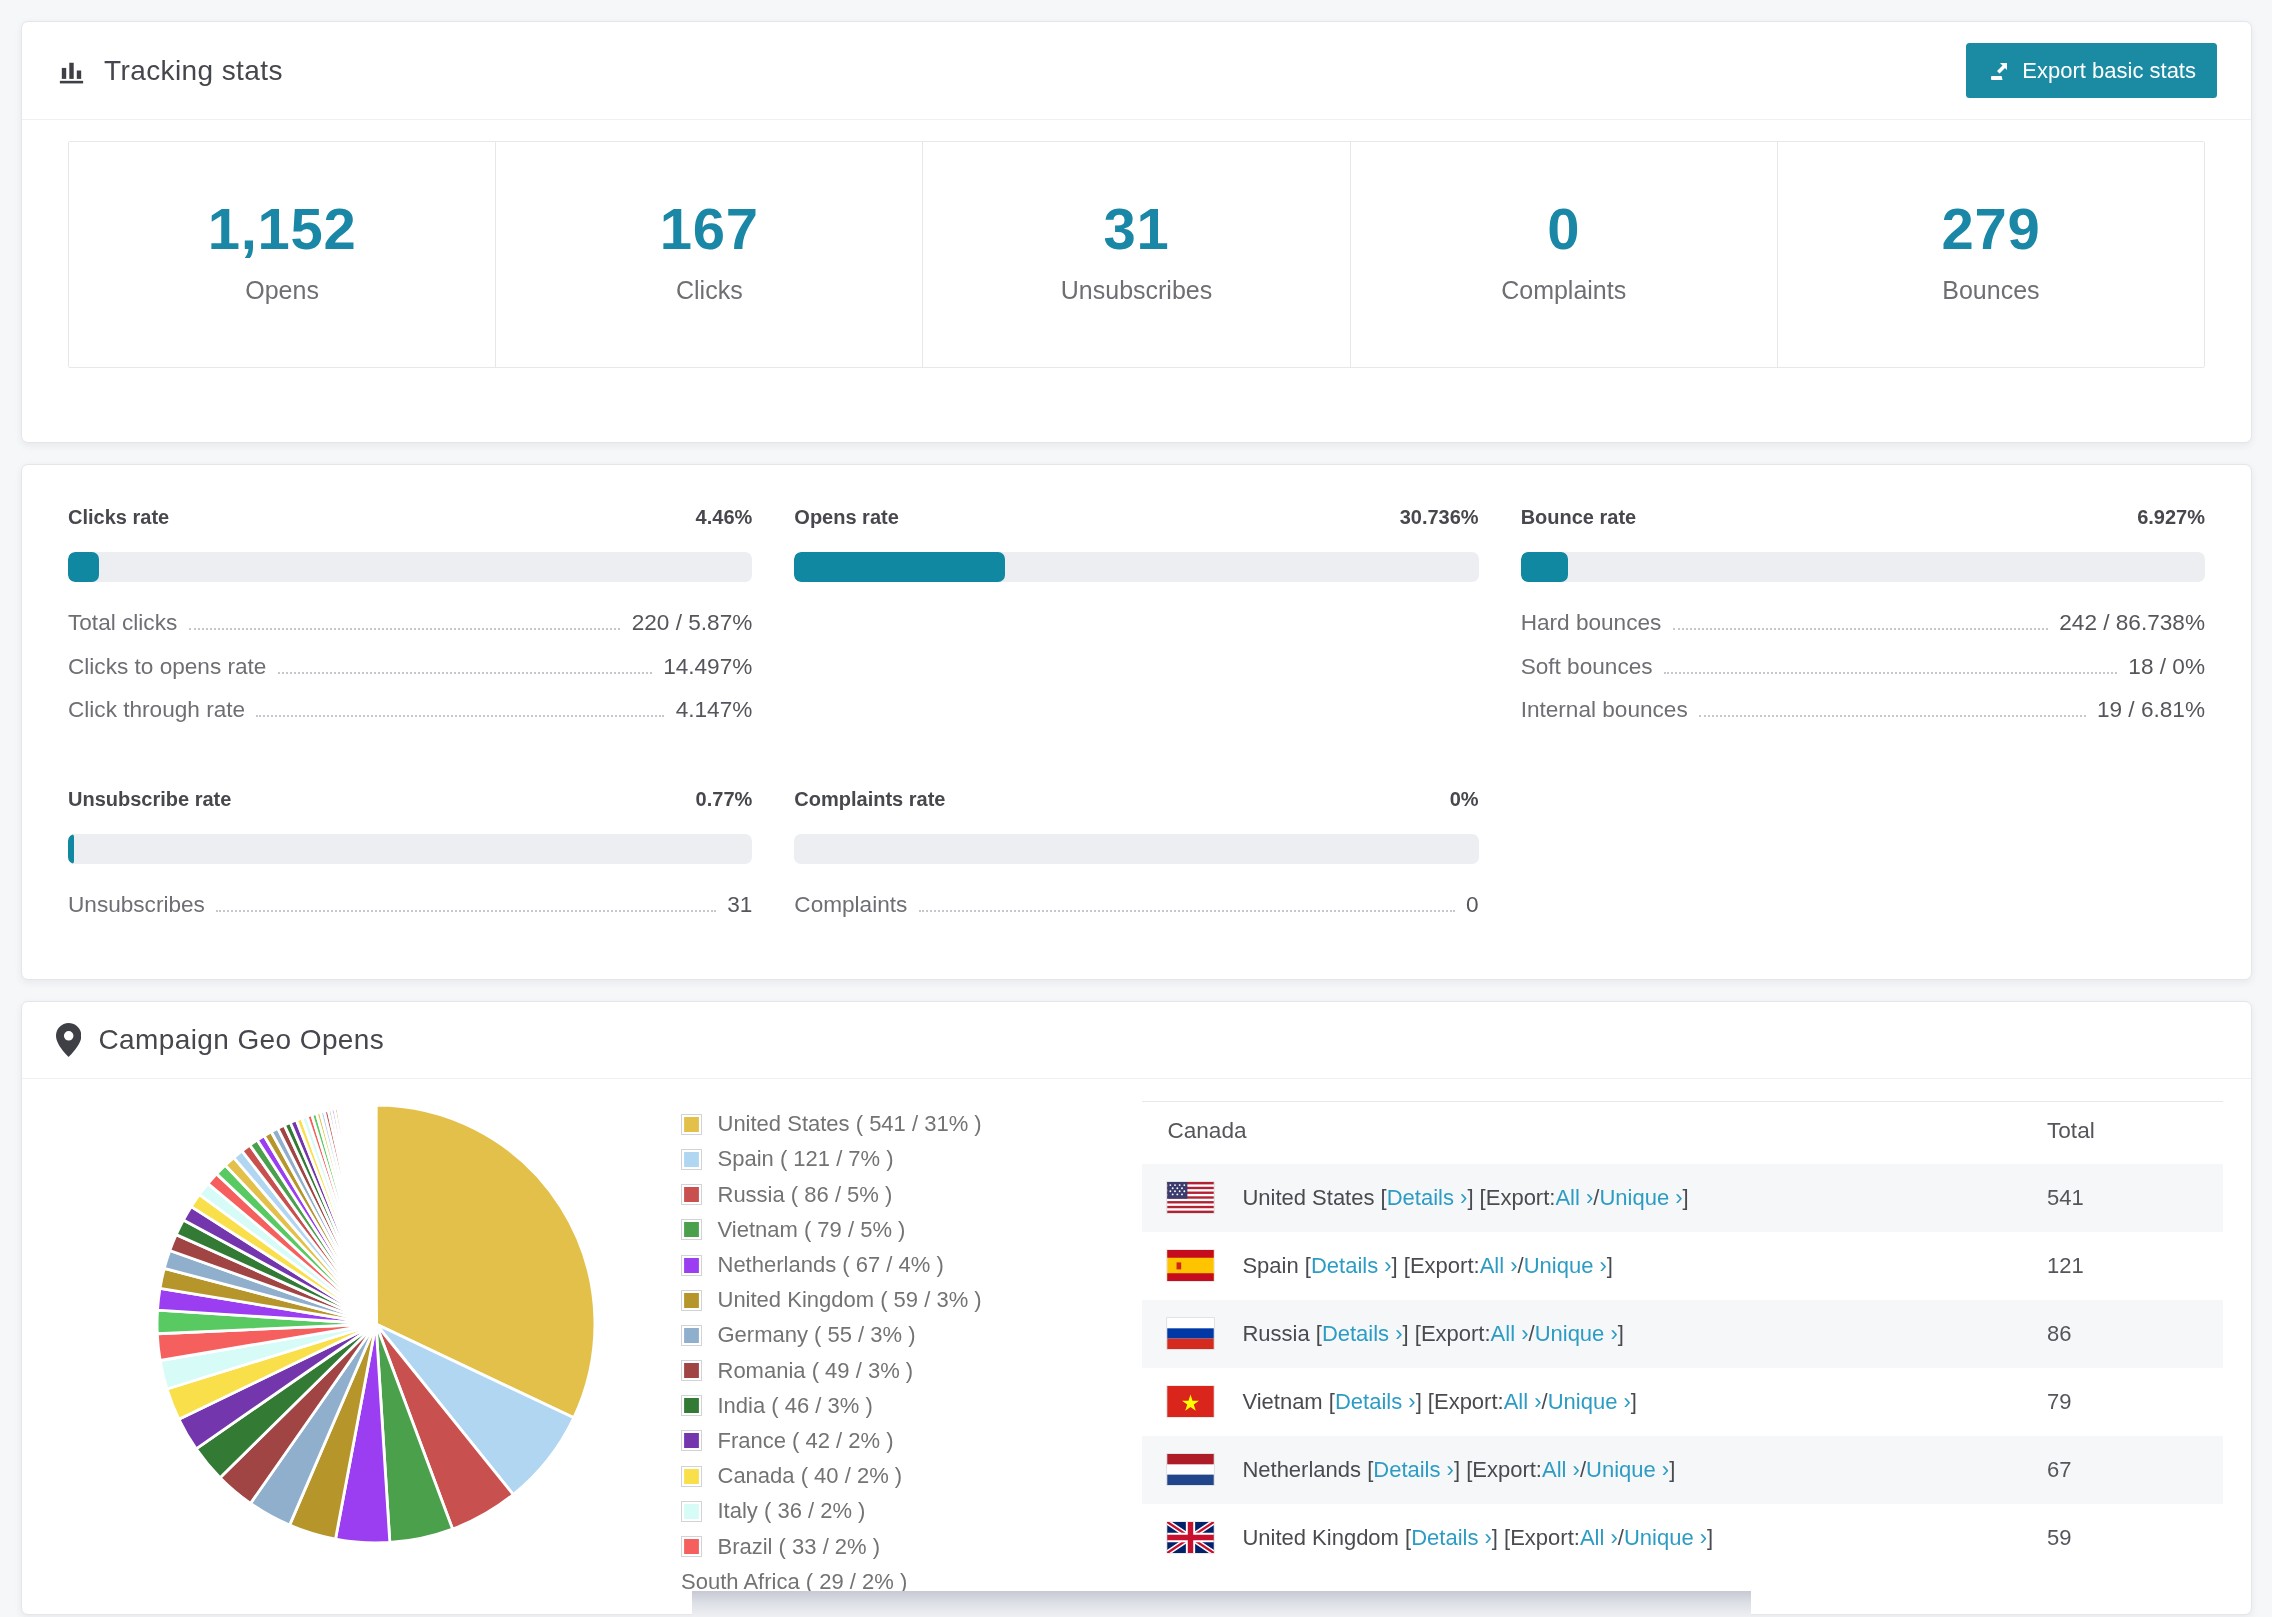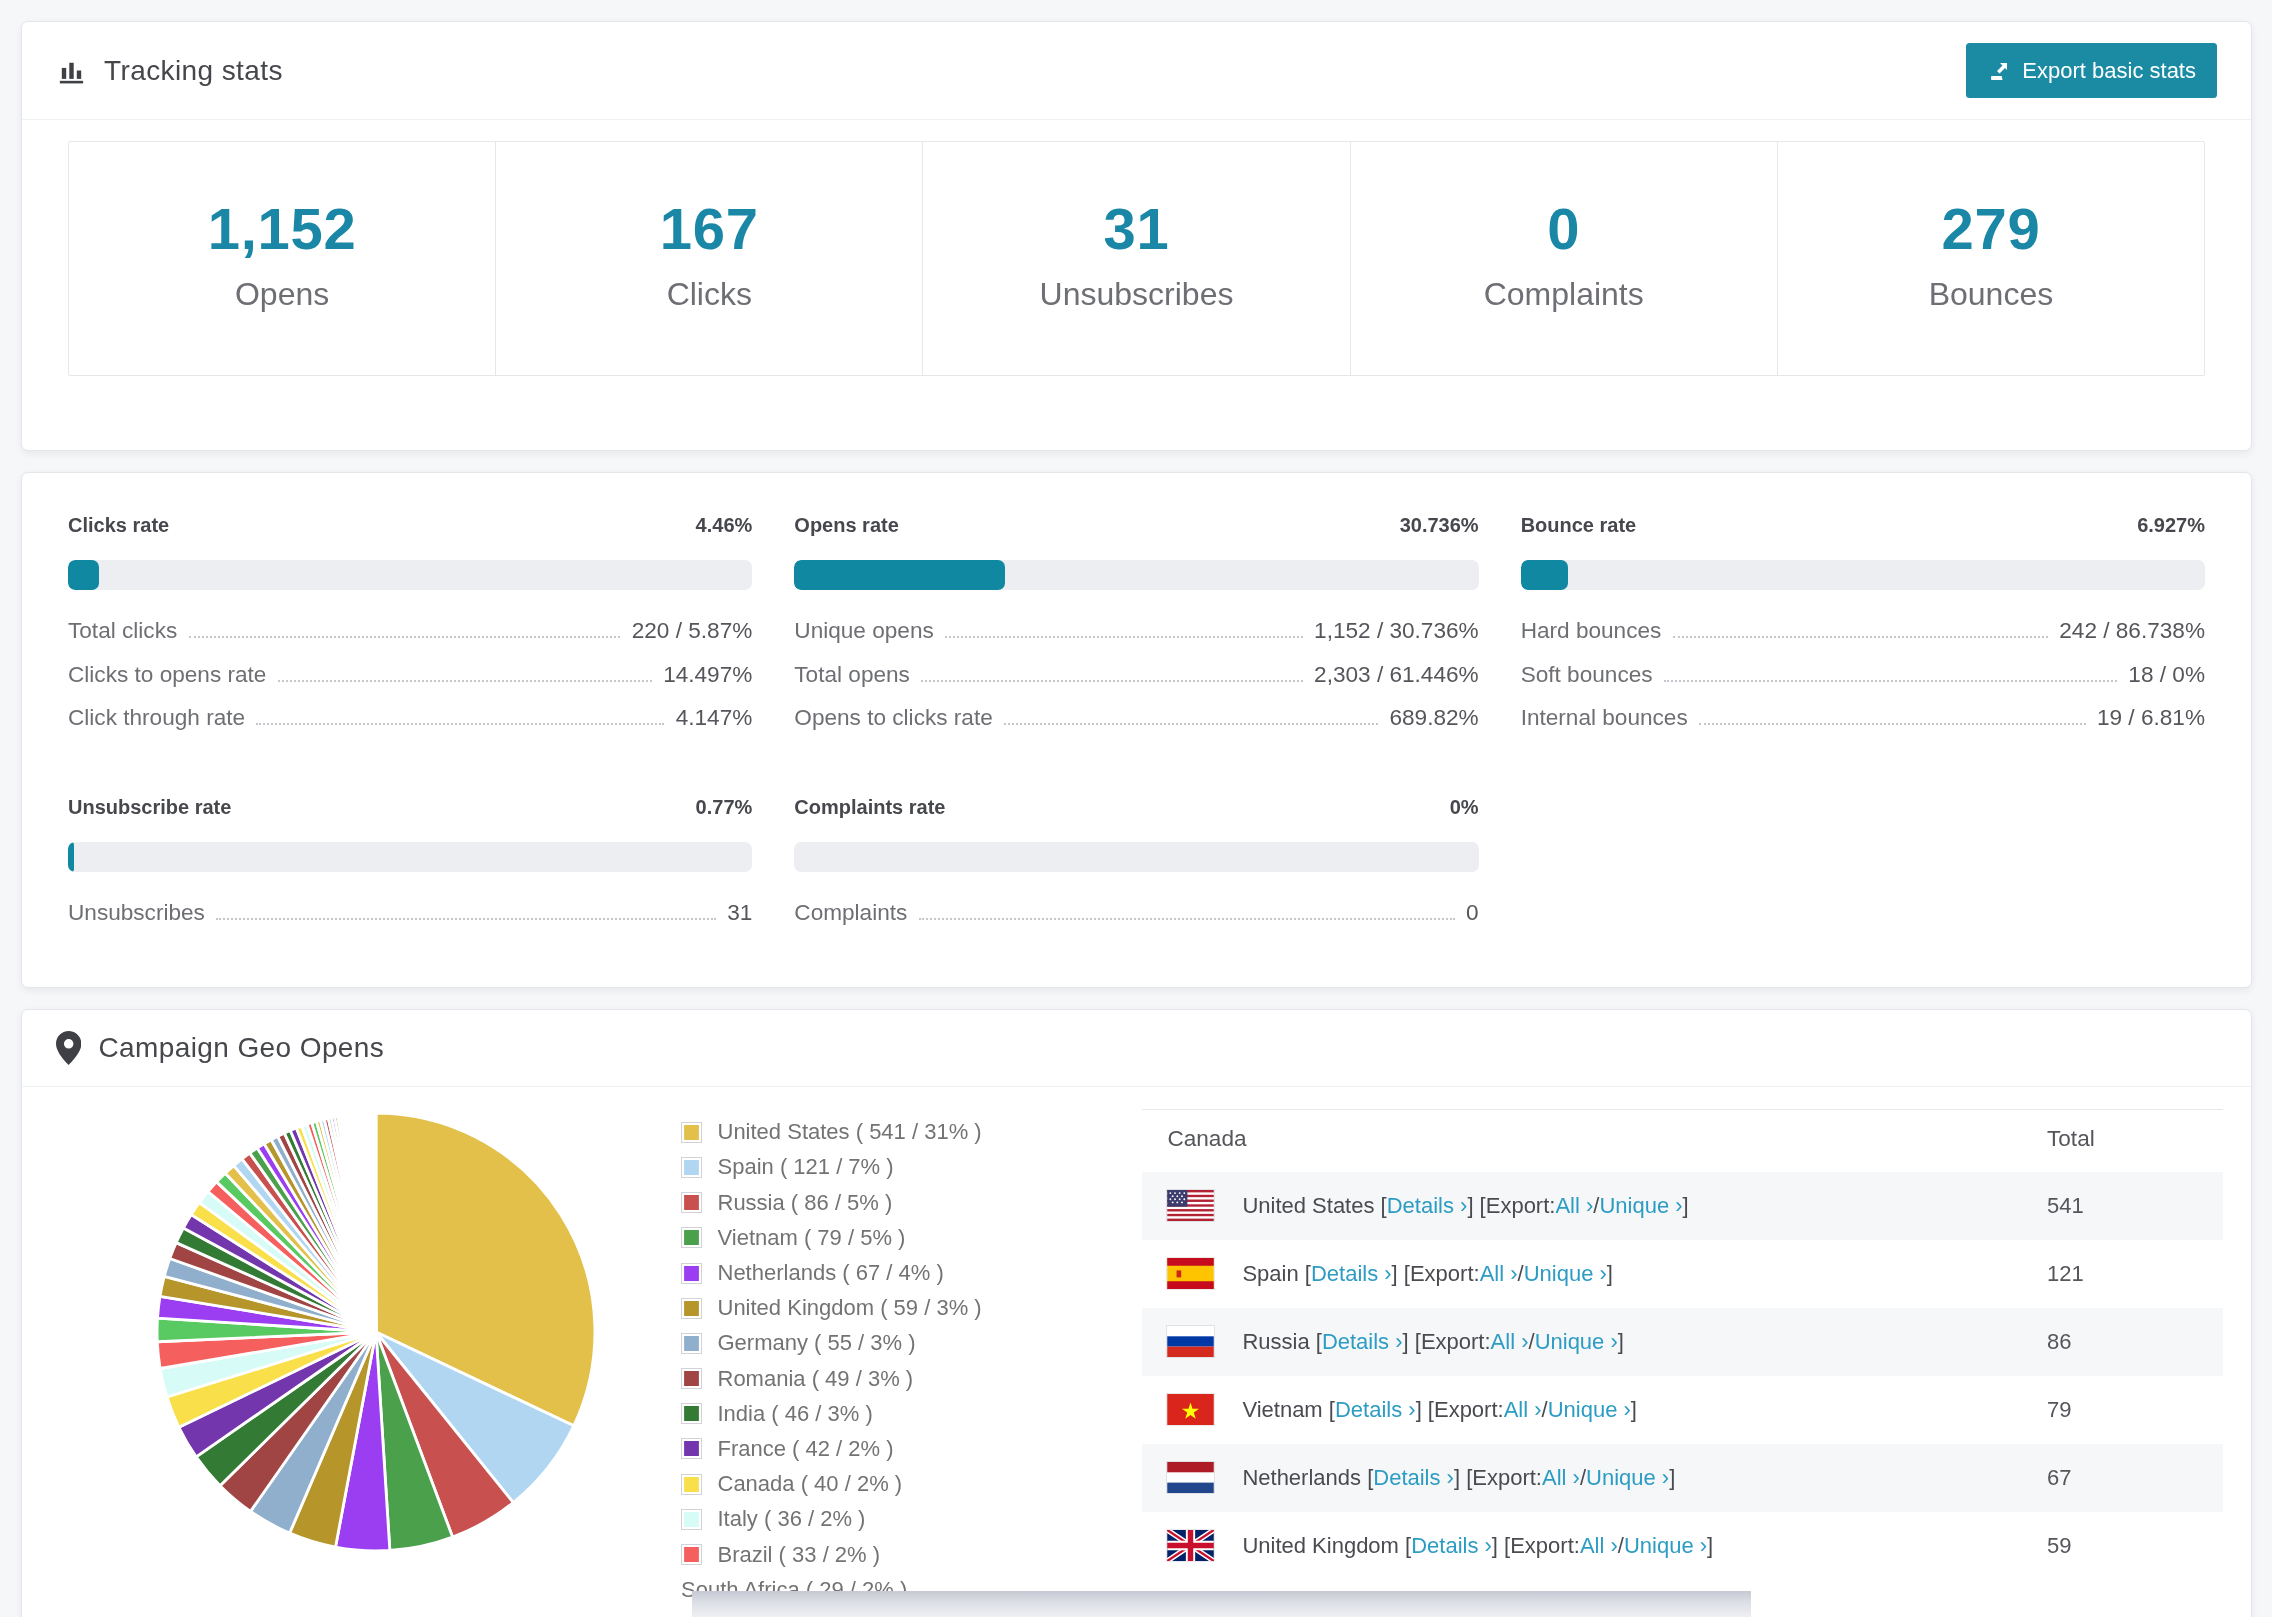--- a/index.html
+++ b/index.html
@@ -65,21 +65,21 @@
   .stat-box:first-child { border-left: none; }
   .stat-value {
     font-size: 58px;
     font-weight: 700;
     color: #1987a5;
     letter-spacing: 0.7px;
     line-height: 1;
   }
   .stat-label {
     margin-top: 18.4px;
-    font-size: 32px;
+    font-size: 25px;
     color: #6e6f74;
   }
   
   #card-rates { margin-top: 21px; padding: 41px 46px 61px; }
   .rates-grid {
     display: grid;
     grid-template-columns: repeat(3, 1fr);
     column-gap: 42px;
     row-gap: 65px;
   }
@@ -230,37 +230,20 @@
           </div>
         </div>
     </div>
     <div class="rate-block">
       <div class="rate-head">
         <span class="rate-title">Opens rate</span>
         <span class="rate-value">30.736%</span>
       </div>
       <div class="bar">
           <div class="bar-fill" style="width: 30.736%;"></div>
-        </div>
-      <div class="rate-rows">
-          <div class="rrow">
-            <span class="rlabel">Unique opens</span>
-            <span class="leader"></span>
-            <span class="rvalue">1,152 / 30.736%</span>
-          </div>
-          <div class="rrow">
-            <span class="rlabel">Total opens</span>
-            <span class="leader"></span>
-            <span class="rvalue">2,303 / 61.446%</span>
-          </div>
-          <div class="rrow">
-            <span class="rlabel">Opens to clicks rate</span>
-            <span class="leader"></span>
-            <span class="rvalue">689.82%</span>
-          </div>
         </div>
     </div>
     <div class="rate-block">
       <div class="rate-head">
         <span class="rate-title">Bounce rate</span>
         <span class="rate-value">6.927%</span>
       </div>
       <div class="bar">
           <div class="bar-fill" style="width: 6.927%;"></div>
         </div>

